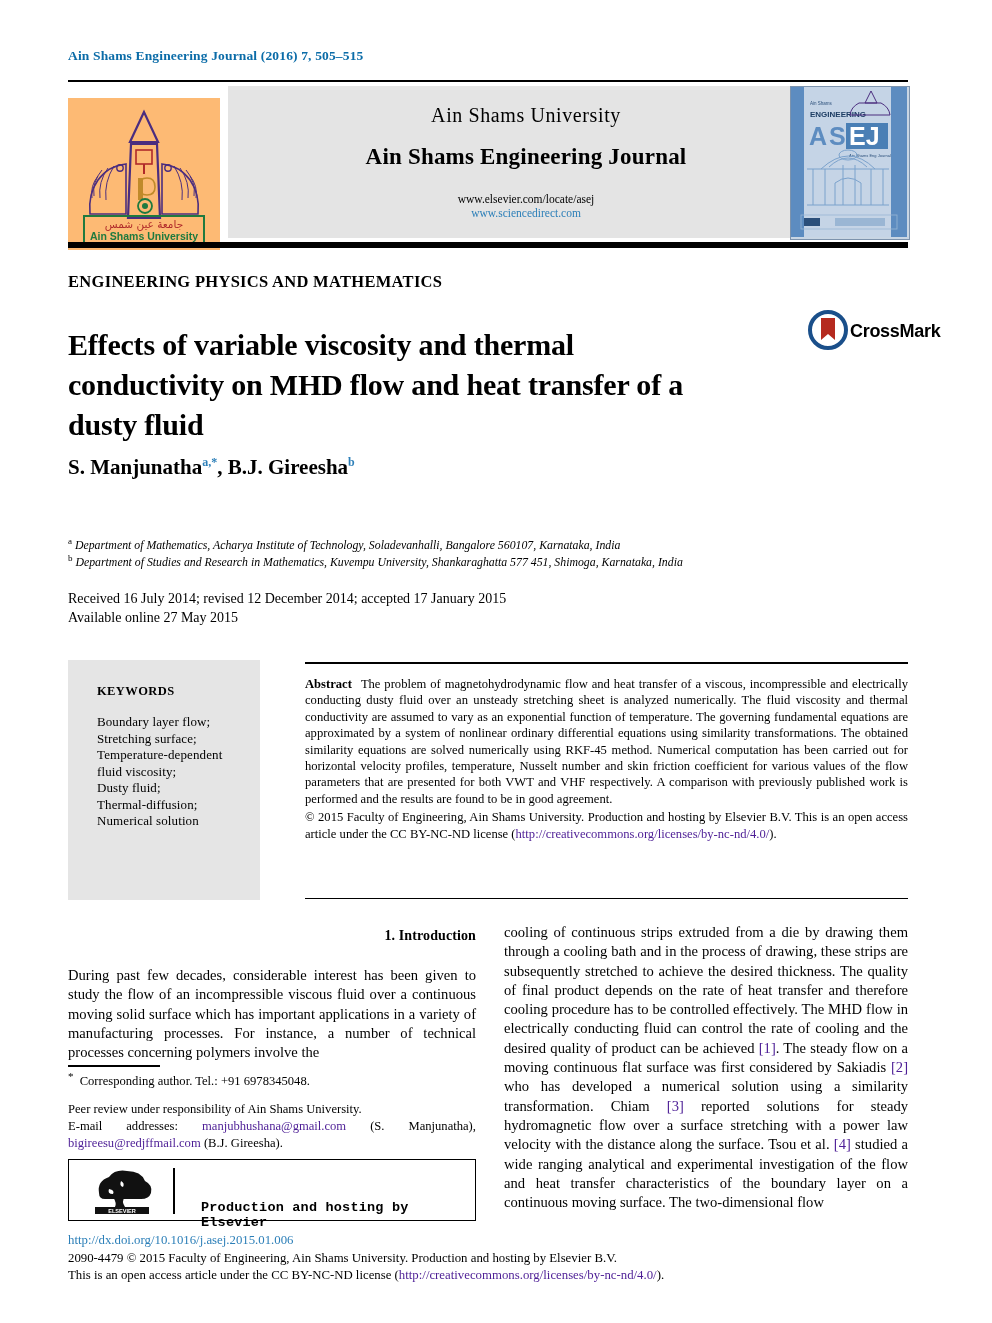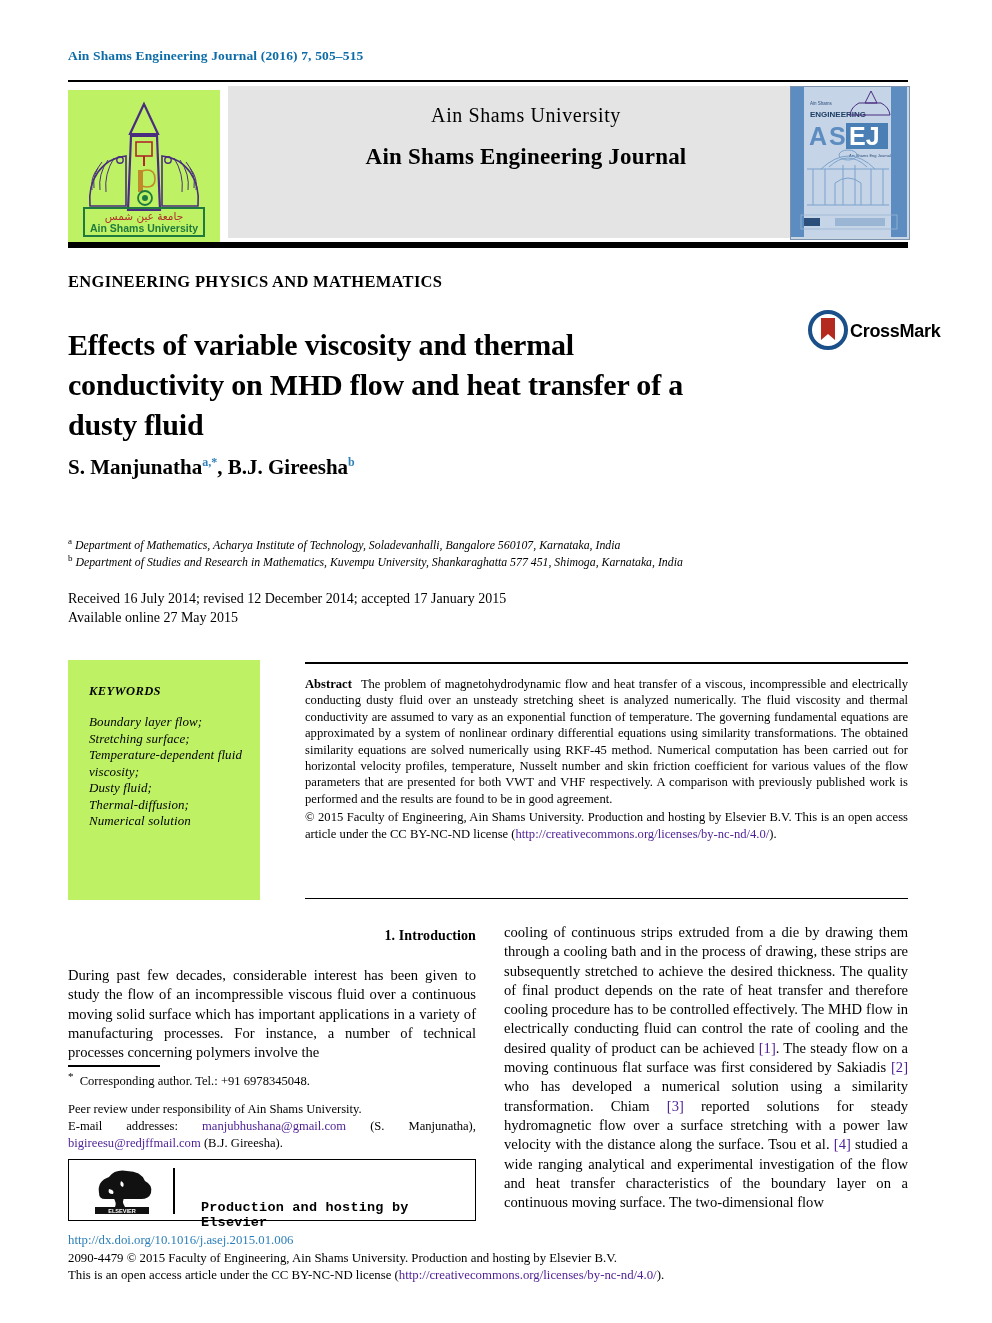--- a/index.html
+++ b/index.html
@@ -48,23 +48,23 @@
   }
   .masthead {
     position: absolute;
     left: 68px;
     top: 86px;
     width: 840px;
     height: 152px;
   }
   .logo-box {
     position: absolute;
-    left: 0; top: 4px;
+    left: 0; top: 12px;
     width: 152px; height: 152px;
-    background: #bef264;
+    background: #fdba74;
   }
   .center-box {
     position: absolute;
     left: 160px; top: 0;
     width: 596px; height: 152px;
     background: #e4e4e4;
     text-align: center;
   }
   .center-box .univ {
     margin-top: 18px;
@@ -163,24 +163,23 @@
     left: 68px; top: 589px;
     font-size: 14px;
     line-height: 19px;
   }
 
   
   .kw-box {
     position: absolute;
     left: 68px; top: 660px;
     width: 192px; height: 240px;
-    background: #bef264;
-    padding: 24px 16px 0 21px;
+    background: #e5e5e5;
+    padding: 24px 16px 0 29px;
     box-sizing: border-box;
-    font-style: italic;
   }
   .kw-title {
     font-size: 12.5px;
     font-weight: bold;
     letter-spacing: 0.4px;
     font-family: "Liberation Serif", serif;
   }
   .kw-list {
     margin-top: 15px;
     font-size: 13px;
@@ -335,20 +334,24 @@
 
         <rect x="16" y="118" width="120" height="28" fill="none" stroke="#1f7a3f" stroke-width="2"></rect>
         <text x="76" y="130" font-size="10.5" fill="#b02a2a" text-anchor="middle" font-family="'DejaVu Sans', sans-serif">جامعة عين شمس</text>
         <text x="76" y="142" font-size="10.5" fill="#1f7a3f" text-anchor="middle" font-weight="bold" font-family="'Liberation Sans', sans-serif">Ain Shams University</text>
       </svg>
     </div>
 
     <div class="center-box">
       <div class="univ">Ain Shams University</div>
       <div class="jtitle">Ain Shams Engineering Journal</div>
+      <div class="urls">
+        <div class="u1">www.elsevier.com/locate/asej</div>
+        <div class="u2">www.sciencedirect.com</div>
+      </div>
     </div>
 
     <div class="cover-box">
       <svg width="116" height="150" viewBox="0 0 116 150">
         <rect x="0" y="0" width="116" height="150" fill="#c5d4e6"></rect>
         <rect x="0" y="0" width="13" height="150" fill="#5d8cc0"></rect>
         <rect x="100" y="0" width="16" height="150" fill="#5d8cc0"></rect>
         <text x="19" y="18" font-size="4.5" fill="#2b4f7a" font-family="'Liberation Sans', sans-serif">Ain Shams</text>
         <text x="19" y="30" font-size="8" font-weight="bold" fill="#1d3d63" font-family="'Liberation Sans', sans-serif">ENGINEERING</text>
 

